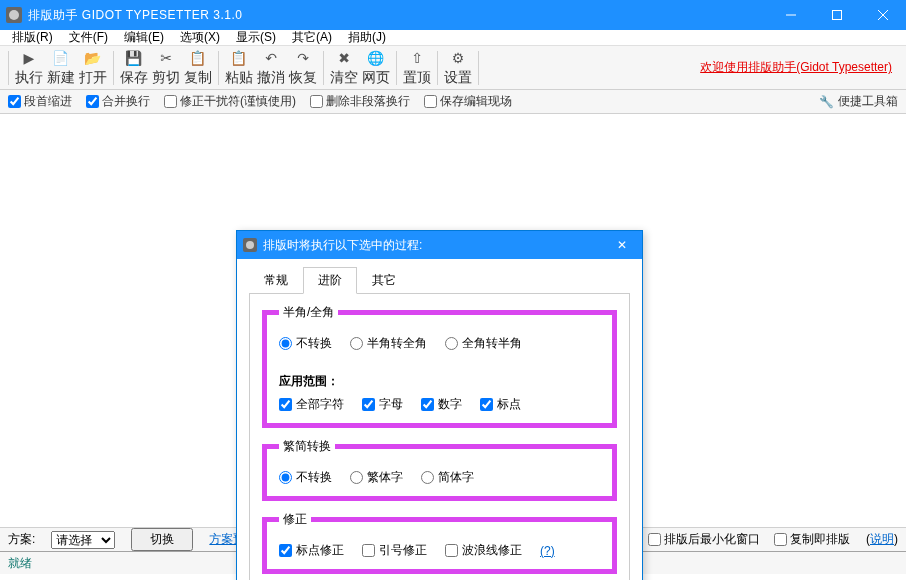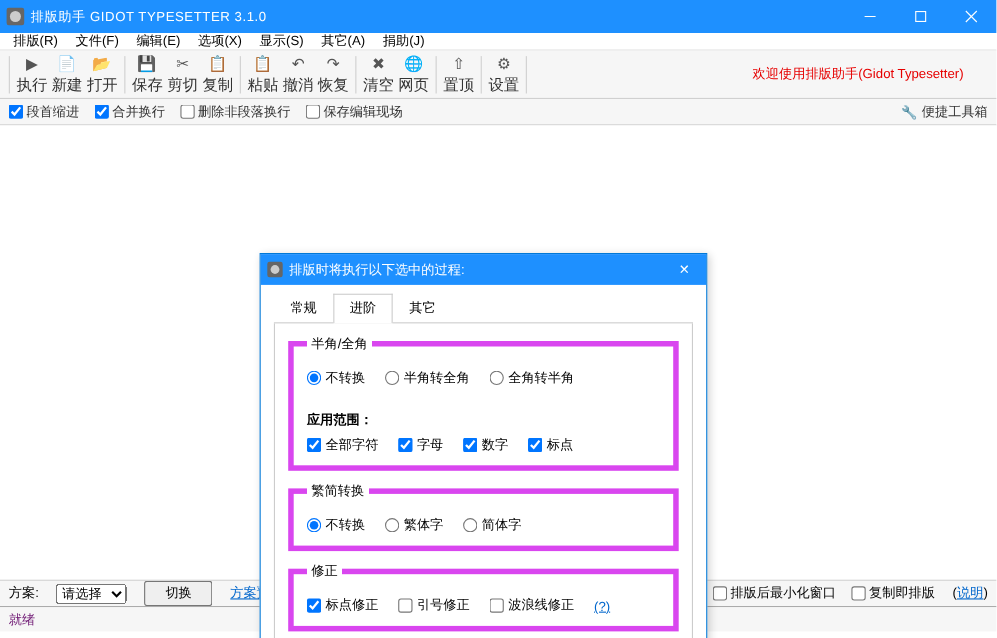--- a/index.html
+++ b/index.html
@@ -15,37 +15,37 @@
 
 .menubar { height: 16px; background: #fff; display: flex; align-items: center; border-bottom: 1px solid #e0e0e0; padding-left: 4px; }
 .menubar .menuitem { padding: 3px 8px; cursor: default; }
 
 .toolbar { height: 44px; background: #f6f6f6; border-bottom: 1px solid #d0d0d0; display: flex; align-items: center; padding: 2px 4px; }
 .tbbtn { width: 32px; display: flex; flex-direction: column; align-items: center; justify-content: center; padding: 2px 2px; cursor: default; gap: 2px; }
 .tbbtn .ticon { width: 18px; height: 18px; display: flex; align-items: center; justify-content: center; font-size: 14px; color: #555; }
 .tbbtn .tlabel { font-size: 14px; color: #333; }
 .tsep { width: 1px; height: 34px; background: #d0d0d0; margin: 0 4px; }
 .toolbar .spacer { flex: 1; }
-.toolbar .welcome { color: #e60000; margin-right: 26px; }
+.toolbar .welcome { color: #e60000; text-decoration: underline; margin-right: 10px; }
 
 .optionsbar { height: 24px; background: #f6f6f6; border-bottom: 1px solid #d0d0d0; display: flex; align-items: center; padding: 0 8px; gap: 14px; }
 .optionsbar label { display: flex; align-items: center; gap: 3px; color: #333; }
 .optionsbar .spacer { flex: 1; }
 .optionsbar .toolbox { color: #333; display: flex; align-items: center; gap: 4px; }
 
 .mainarea { height: 414px; background: #fff; position: relative; border-bottom: 1px solid #d0d0d0; }
 
 .bottombar1 { height: 24px; background: #f6f6f6; border-bottom: 1px solid #a3a3a3; display: flex; align-items: center; padding: 0 8px; gap: 16px; }
 .bottombar1 select { font-size: 12px; width: 64px; }
 .bottombar1 .linkbtn { color: #0066cc; text-decoration: underline; cursor: pointer; }
 .bottombar1 .spacer { flex: 1; }
 .bottombar1 label { display: flex; align-items: center; gap: 3px; }
 .bottombar1 .explain { color: #0066cc; text-decoration: underline; }
 
-.statusbar { height: 22px; background: #f6f6f6; display: flex; align-items: center; padding: 0 8px; color: #701a75; }
+.statusbar { height: 22px; background: #f6f6f6; display: flex; align-items: center; padding: 0 8px; color: #0f766e; }
 
 .dialog { position: absolute; left: 236px; top: 116px; width: 407px; background: #fff; border: 1px solid #0078d7; box-shadow: 2px 2px 8px rgba(0,0,0,0.2); z-index: 10; }
 .dialog .dlgtitle { height: 28px; background: #1e90ff; color: #fff; display: flex; align-items: center; padding-left: 6px; }
 .dialog .dlgtitle .dicon { width: 14px; height: 14px; background: #666; margin-right: 6px; border-radius: 2px; position: relative; }
 .dialog .dlgtitle .dicon::before { content: ""; position: absolute; width: 8px; height: 8px; background: #ccc; border-radius: 50%; top: 3px; left: 3px; }
 .dialog .dlgtitle .dtext { flex: 1; }
 .dialog .dlgtitle .dclose { width: 40px; text-align: center; cursor: default; }
 .dialog .dlgbody { padding: 8px 12px 12px 12px; }
 .dialog .tabs { display: flex; border-bottom: 1px solid #ccc; }
 .dialog .tab { padding: 4px 14px; border: 1px solid transparent; cursor: default; margin-bottom: -1px; }
@@ -156,20 +156,21 @@
       <span class="tlabel">设置</span>
     </div>
     <div class="tsep"></div>
     <div class="spacer"></div>
     <a class="welcome">欢迎使用排版助手(Gidot Typesetter)</a>
   </div>
 
 <div class="optionsbar" id="optionsbar">
     <label><input type="checkbox" checked="" style=""> 段首缩进</label>
     <label><input type="checkbox" checked="" style=""> 合并换行</label>
+    <label><input type="checkbox" style=""> 修正干扰符(谨慎使用)</label>
     <label><input type="checkbox" style=""> 删除非段落换行</label>
     <label><input type="checkbox" style=""> 保存编辑现场</label>
     <div class="spacer"></div>
     <div class="toolbox"><span>🔧</span> 便捷工具箱</div>
   </div>
 
 <div class="mainarea">
 
   <div class="dialog">
     <div class="dlgtitle">

